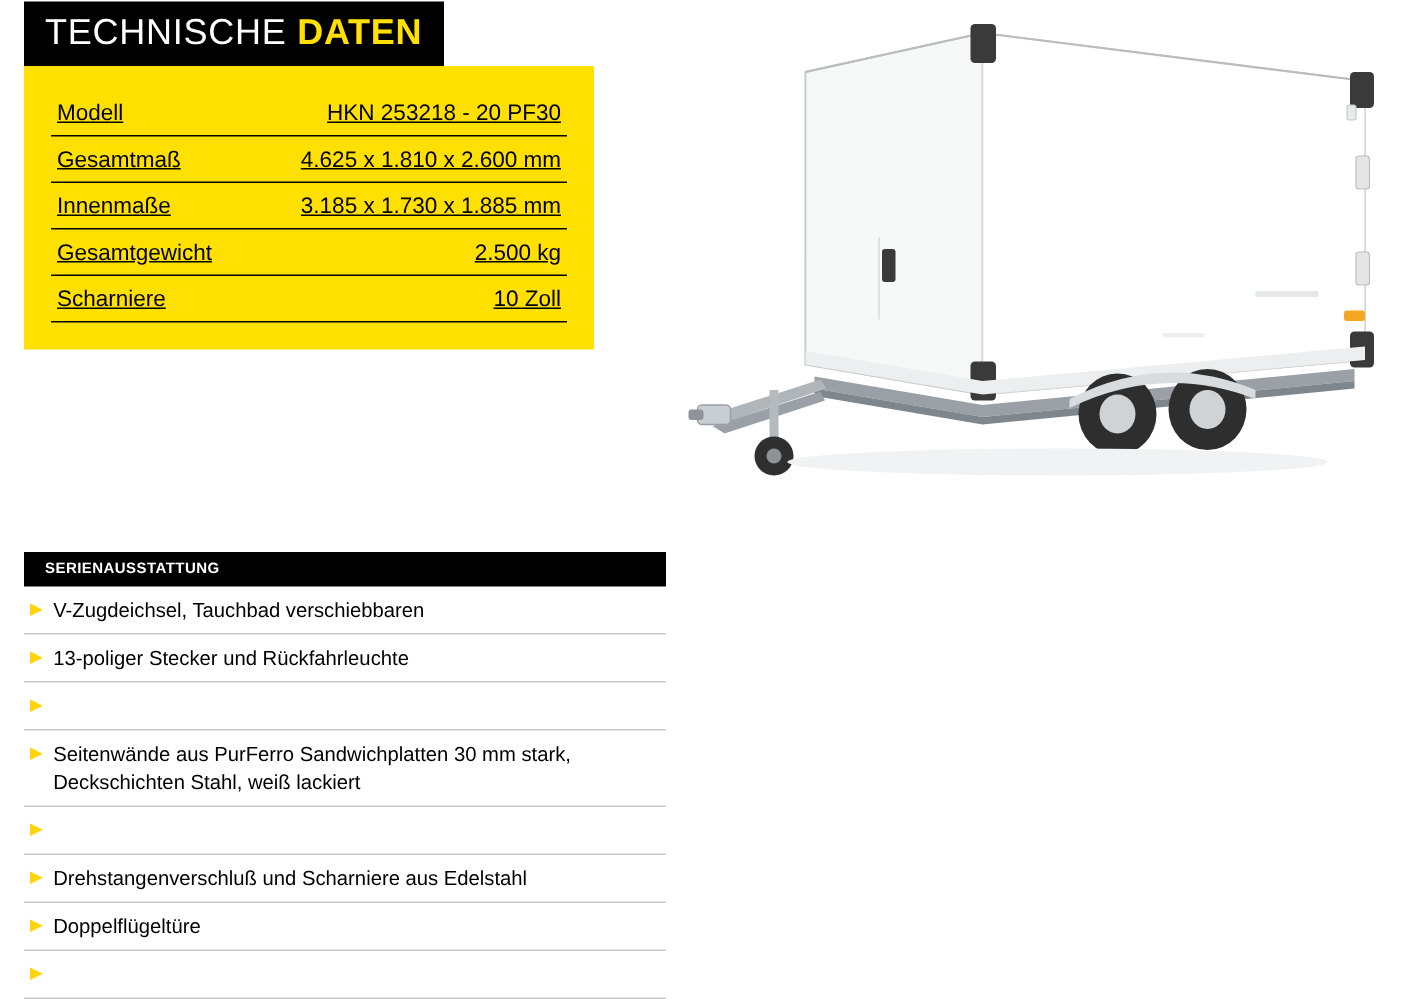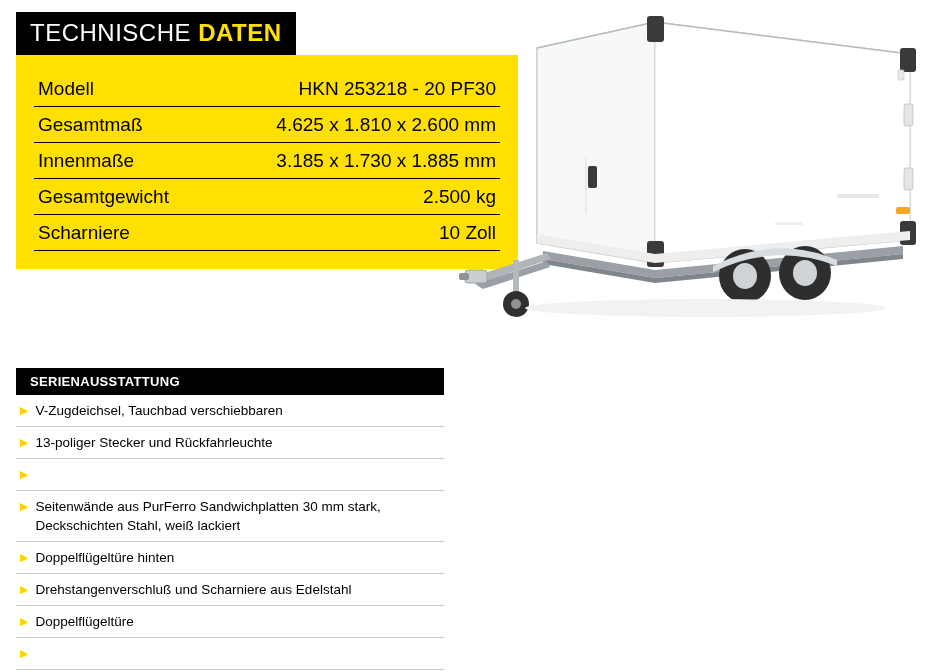--- a/index.html
+++ b/index.html
@@ -13,22 +13,22 @@
     position: relative;
     font-family: "Liberation Sans", sans-serif;
     color: #000000;
     overflow: hidden;
   }
 
   
   .td-wrap {
     position: absolute;
     left: 16px;
-    top: 12px;
-    width: 502px;
+    top: 1px;
+    width: 380px;
   }
   .td-title {
     background: #000000;
     color: #ffffff;
     font-size: 24px;
     letter-spacing: 0.5px;
     padding: 7px 14px 8px 14px;
     display: inline-block;
     white-space: nowrap;
   }
@@ -41,23 +41,24 @@
   }
   .td-table {
     background: #ffe000;
     padding: 16px 18px 18px 18px;
     margin-top: 0px;
   }
   .td-row {
     display: flex;
     justify-content: space-between;
     align-items: flex-end;
-    font-size: 19px;
+    font-size: 15px;
     padding: 7px 4px 6px 4px;
     border-bottom: 1px solid #000000;
+    text-decoration: underline;
   }
   .td-row .label {
     text-align: left;
   }
   .td-row .value {
     text-align: right;
   }
 
   
   .photo {
@@ -71,21 +72,21 @@
   
   .se-wrap {
     position: absolute;
     left: 16px;
     top: 368px;
     width: 428px;
   }
   .se-title {
     background: #000000;
     color: #ffffff;
-    font-size: 13px;
+    font-size: 10px;
     font-weight: bold;
     letter-spacing: 0.3px;
     padding: 6px 0 6px 14px;
   }
   .se-list {
     list-style: none;
     margin: 0;
     padding: 0;
   }
   .se-item {
@@ -207,21 +208,20 @@
     <li class="se-item">
       <span class="bullet">▶</span>
     </li>
     <li class="se-item">
       <span class="bullet">▶</span>
       <span class="txt">Seitenwände aus PurFerro Sandwichplatten 30 mm stark,
 Deckschichten Stahl, weiß lackiert</span>
     </li>
     <li class="se-item">
       <span class="bullet">▶</span>
-      <span class="txt">Doppelflügeltüre hinten</span>
     </li>
     <li class="se-item">
       <span class="bullet">▶</span>
       <span class="txt">Drehstangenverschluß und Scharniere aus Edelstahl</span>
     </li>
     <li class="se-item">
       <span class="bullet">▶</span>
       <span class="txt">Doppelflügeltüre</span>
     </li>
     <li class="se-item">

